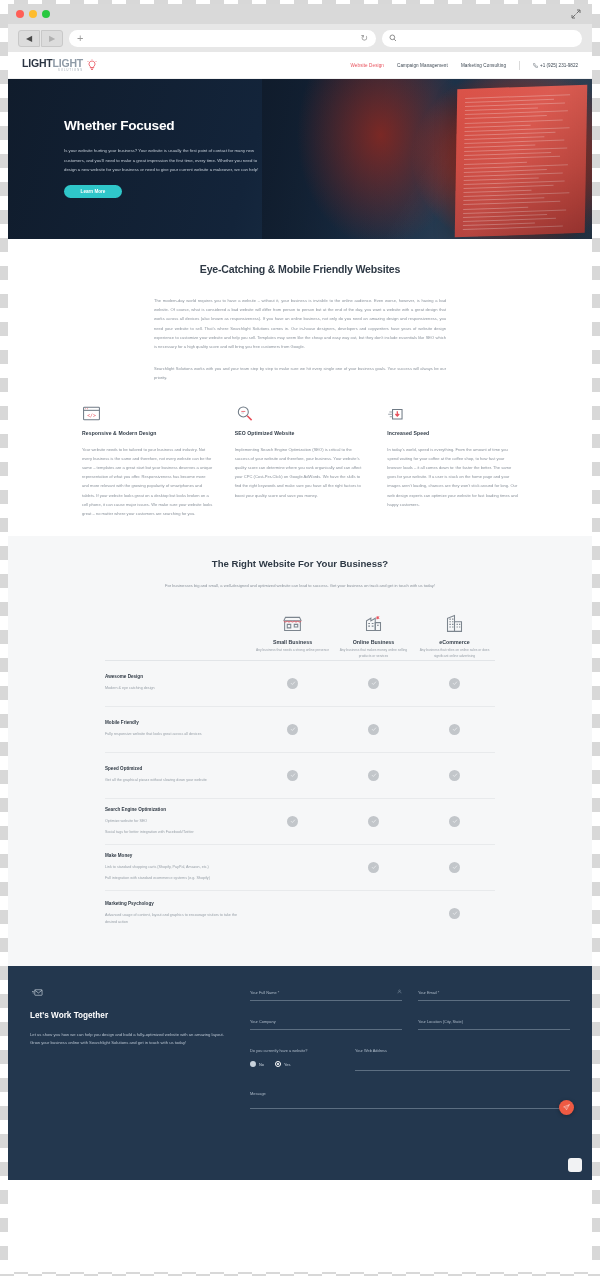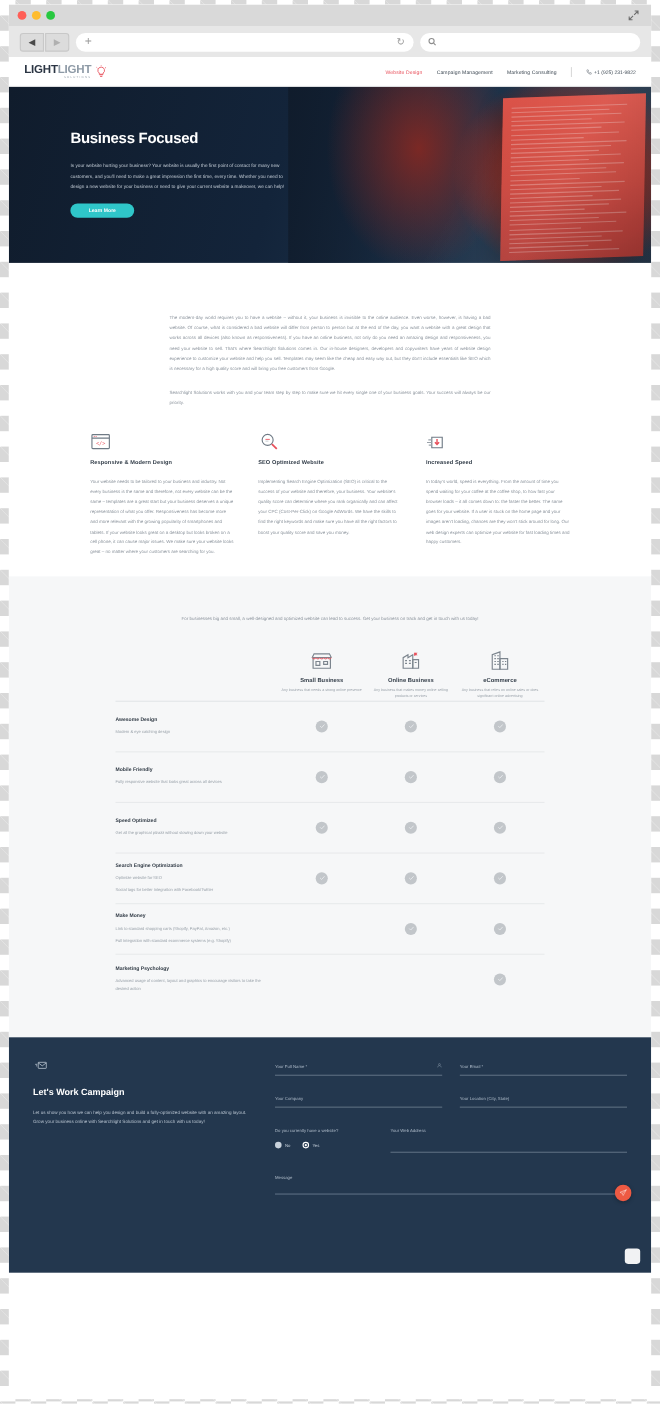--- a/index.html
+++ b/index.html
@@ -344,28 +344,29 @@
         <div class="ln" style="width:57%"></div>
           <div class="ln" style="width:90%"></div>
           <div class="ln" style="width:74%"></div>
         <div class="ln" style="width:82%"></div>
           <div class="ln" style="width:63%"></div>
           <div class="ln" style="width:88%"></div>
       </div>
       <div class="hero-glare"></div>
       <div class="hero-inner">
         <div class="hero-title">
-          <div>Business Focused</div>
+          <div>Whether Focused</div>
         </div>
         <div class="hero-body">Is your website hurting your business? Your website is usually the first point of contact for many new customers, and you'll need to make a great impression the first time, every time. Whether you need to design a new website for your business or need to give your current website a makeover, we can help!</div>
         <div class="hero-btn">Learn More</div>
       </div>
     </div>
 
     <div class="intro">
+      <h2>Eye-Catching &amp; Mobile Friendly Websites</h2>
       <div class="intro-copy">
         <p>The modern-day world requires you to have a website – without it, your business is invisible to the online audience. Even worse, however, is having a bad website. Of course, what is considered a bad website will differ from person to person but at the end of the day, you want a website with a great design that works across all devices (also known as responsiveness). If you have an online business, not only do you need an amazing design and responsiveness, you need your website to sell. That's where Searchlight Solutions comes in. Our in-house designers, developers and copywriters have years of website design experience to customize your website and help you sell. Templates may seem like the cheap and easy way out, but they don't include essentials like SEO which is necessary for a high quality score and will bring you free customers from Google.</p>
         <p>Searchlight Solutions works with you and your team step by step to make sure we hit every single one of your business goals. Your success will always be our priority.</p>
       </div>
 
       <div class="features">
 
         <div class="feature">
           <div class="feat-icon">
             <svg viewBox="0 0 24 24" fill="none" stroke="#6f7a85" stroke-width="1.3">
@@ -402,20 +403,21 @@
             </svg>
           </div>
           <div class="feat-title">Increased Speed</div>
           <div class="feat-body">In today's world, speed is everything. From the amount of time you spend waiting for your coffee at the coffee shop, to how fast your browser loads – it all comes down to: the faster the better. The same goes for your website. If a user is stuck on the home page and your images aren't loading, chances are they won't stick around for long. Our web design experts can optimize your website for fast loading times and happy customers.</div>
         </div>
 
       </div>
     </div>
 
     <div class="compare">
+      <h2>The Right Website For Your Business?</h2>
       <div class="compare-sub">For businesses big and small, a well-designed and optimized website can lead to success. Get your business on track and get in touch with us today!</div>
 
       <div class="ctable">
 
         <div class="chead">
           <div class="spacer"></div>
 
           <div class="ccol">
             <svg viewBox="0 0 24 24" fill="none" stroke="#7c858e" stroke-width="1.2">
               <path d="M3 9h18v11H3z"></path>
@@ -621,21 +623,21 @@
       <div class="totop"></div>
     </div>
 
     <div class="contact">
       <div class="c-left">
         <svg class="env" viewBox="0 0 24 24" fill="none" stroke="currentColor" stroke-width="1.4">
           <rect x="6" y="6" width="16" height="12" rx="1"></rect>
           <path d="M6 7l8 6 8-6"></path>
           <path d="M4 10H0M4 13H1.5"></path>
         </svg>
-        <h3>Let's Work Campaign</h3>
+        <h3>Let's Work Together</h3>
         <p>Let us show you how we can help you design and build a fully-optimized website with an amazing layout. Grow your business online with Searchlight Solutions and get in touch with us today!</p>
       </div>
 
       <div class="c-right">
         <div class="frow">
           <div class="field">
             <span class="lbl">Your Full Name *</span>
             <svg class="usr-ic" viewBox="0 0 24 24" fill="none" stroke="currentColor" stroke-width="2">
               <circle cx="12" cy="8" r="4"></circle>
                 <path d="M4 21a8 8 0 0 1 16 0"></path>

